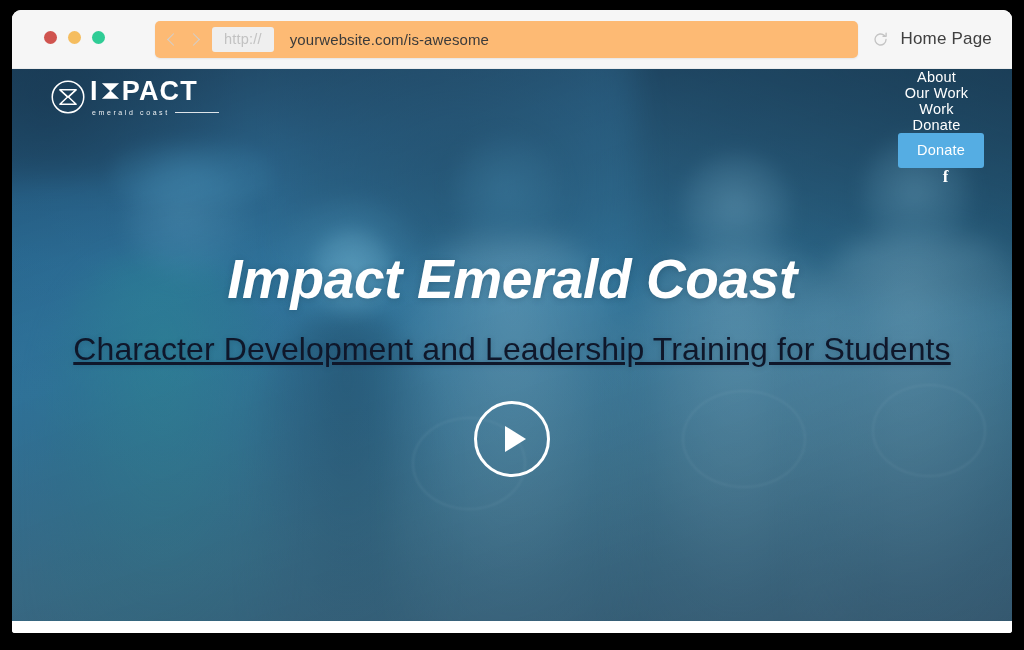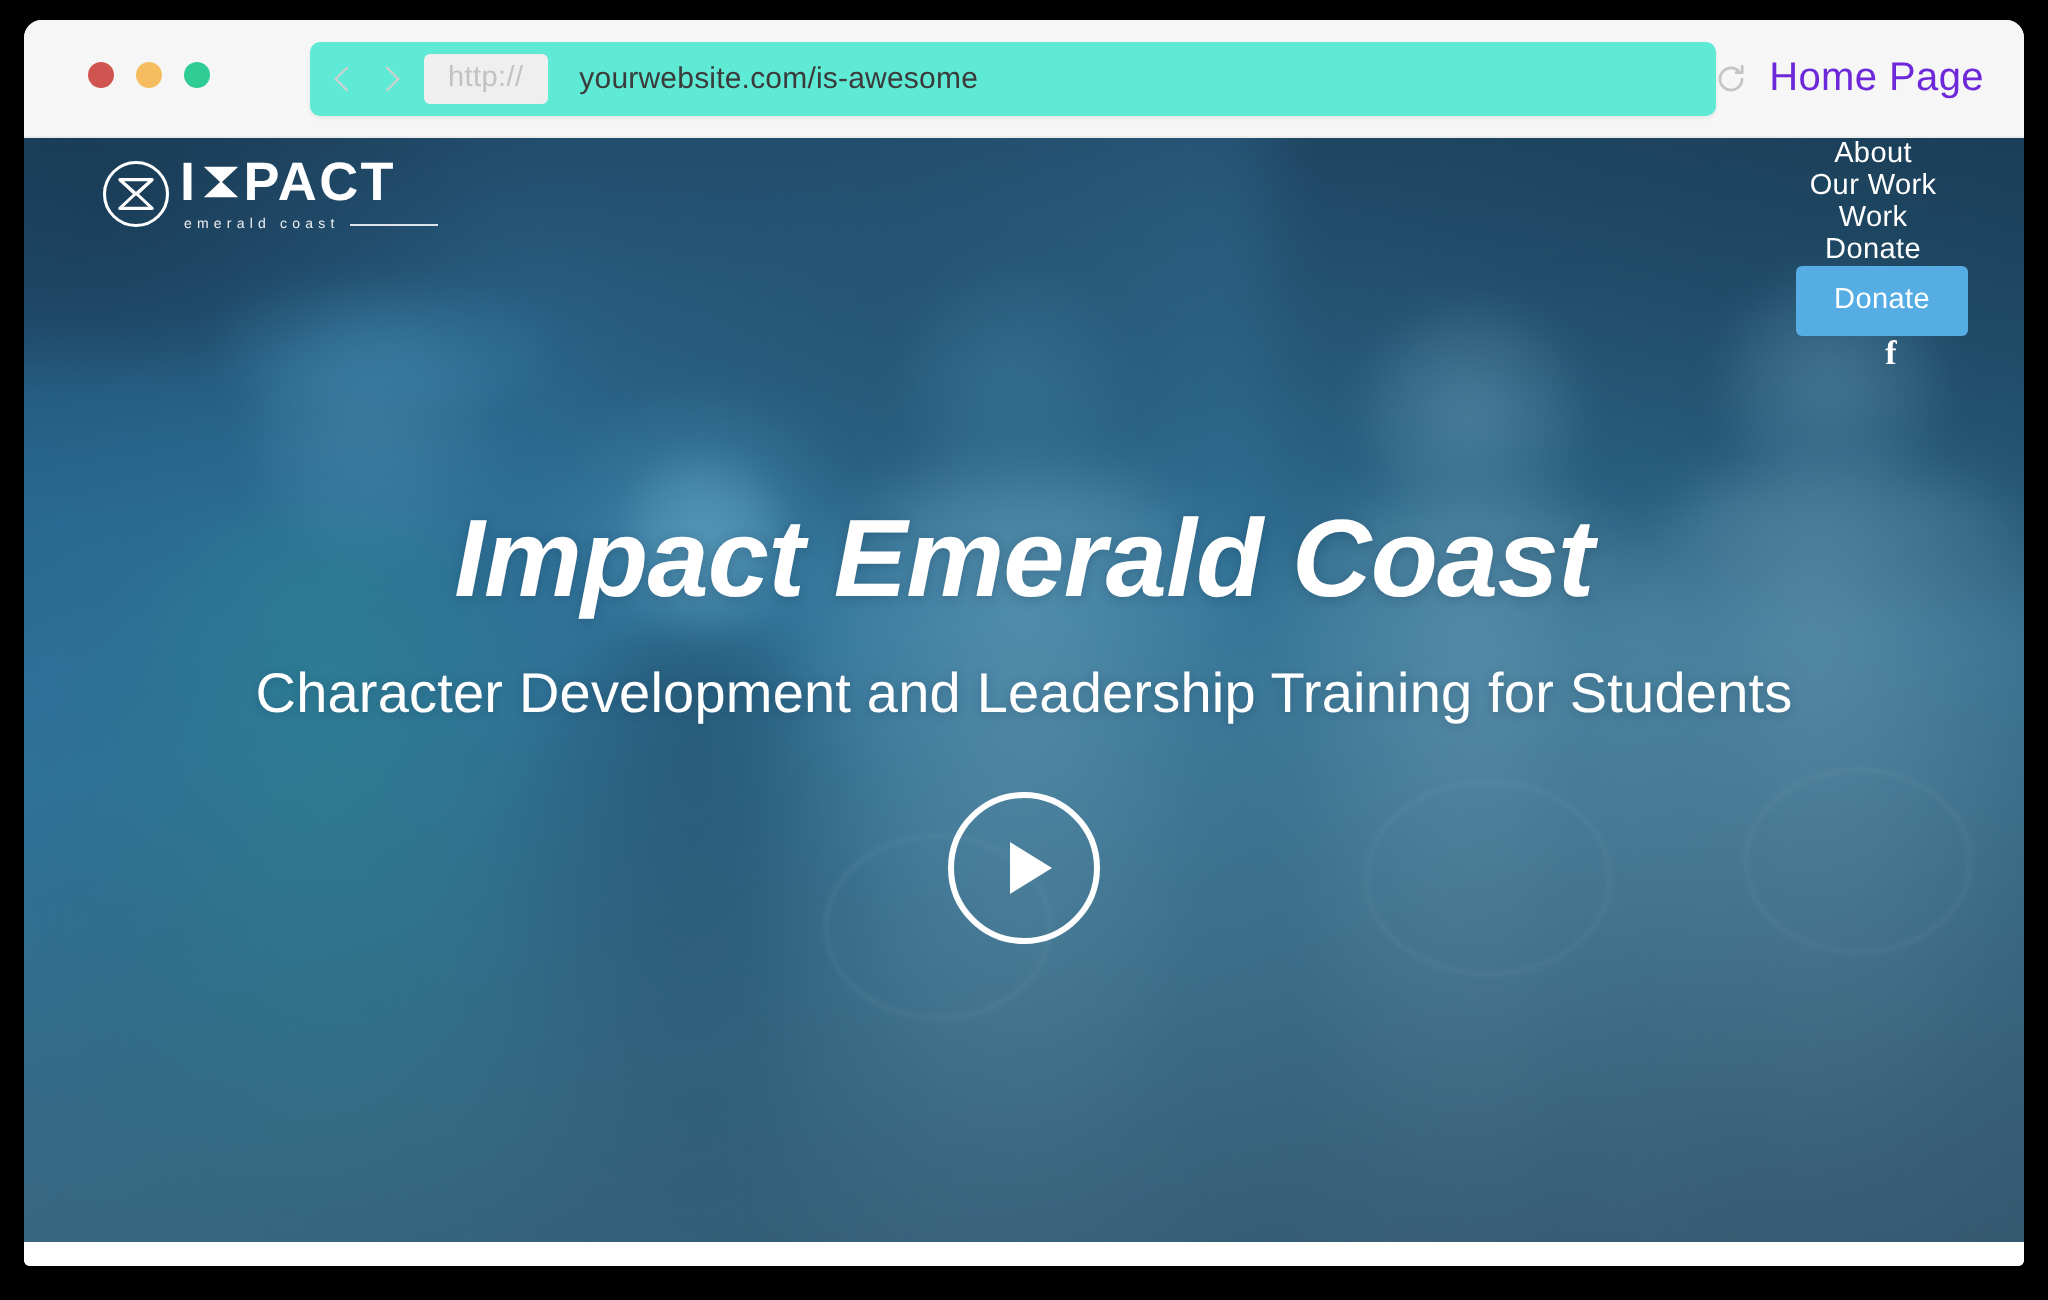--- a/index.html
+++ b/index.html
@@ -57,21 +57,21 @@
   .dot-red    { background: #d0544f; }
   .dot-yellow { background: #f5bd5f; }
   .dot-green  { background: #2fcc95; }
 
   .url-bar {
     position: absolute;
     left: 143px;
     top: 11px;
     width: 703px;
     height: 37px;
-    background: #5eead4;
+    background: #fdba74;
     border-radius: 5px;
     box-shadow: 0 1px 2px rgba(0,0,0,0.07);
     display: flex;
     align-items: center;
     padding: 0 0 0 14px;
     box-sizing: border-box;
   }
 
   .nav-arrows {
     display: flex;
@@ -111,22 +111,22 @@
     position: absolute;
     right: 20px;
     top: 0;
     height: 58px;
     display: flex;
     align-items: center;
     gap: 11px;
   }
   .reload-icon { width: 17px; height: 17px; display: block; }
   .page-label {
-    color: #6d28d9;
-    font-size: 20px;
+    color: #404040;
+    font-size: 17px;
     letter-spacing: 0.2px;
     white-space: nowrap;
   }
 
   
   .hero {
     position: relative;
     height: 553px;
     overflow: hidden;
     background: #3f7ea3;
@@ -323,26 +323,27 @@
     color: #ffffff;
     font-size: 55px;
     font-weight: 700;
     letter-spacing: -0.4px;
     line-height: 1.05;
     margin: 0;
     text-shadow: 0 1px 6px rgba(20,50,70,0.28);
     font-style: italic;
   }
   .hero-sub {
-    color: #ffffff;
-    font-size: 28px;
+    color: #0f172a;
+    font-size: 32px;
     font-weight: 300;
     letter-spacing: 0.1px;
     margin: 22px 0 0 0;
     text-shadow: 0 1px 5px rgba(20,50,70,0.25);
+    text-decoration: underline;
   }
 
   .play-button {
     margin: 33px auto 0 auto;
     width: 76px;
     height: 76px;
     border: 3px solid #ffffff;
     border-radius: 50%;
     display: flex;
     align-items: center;

